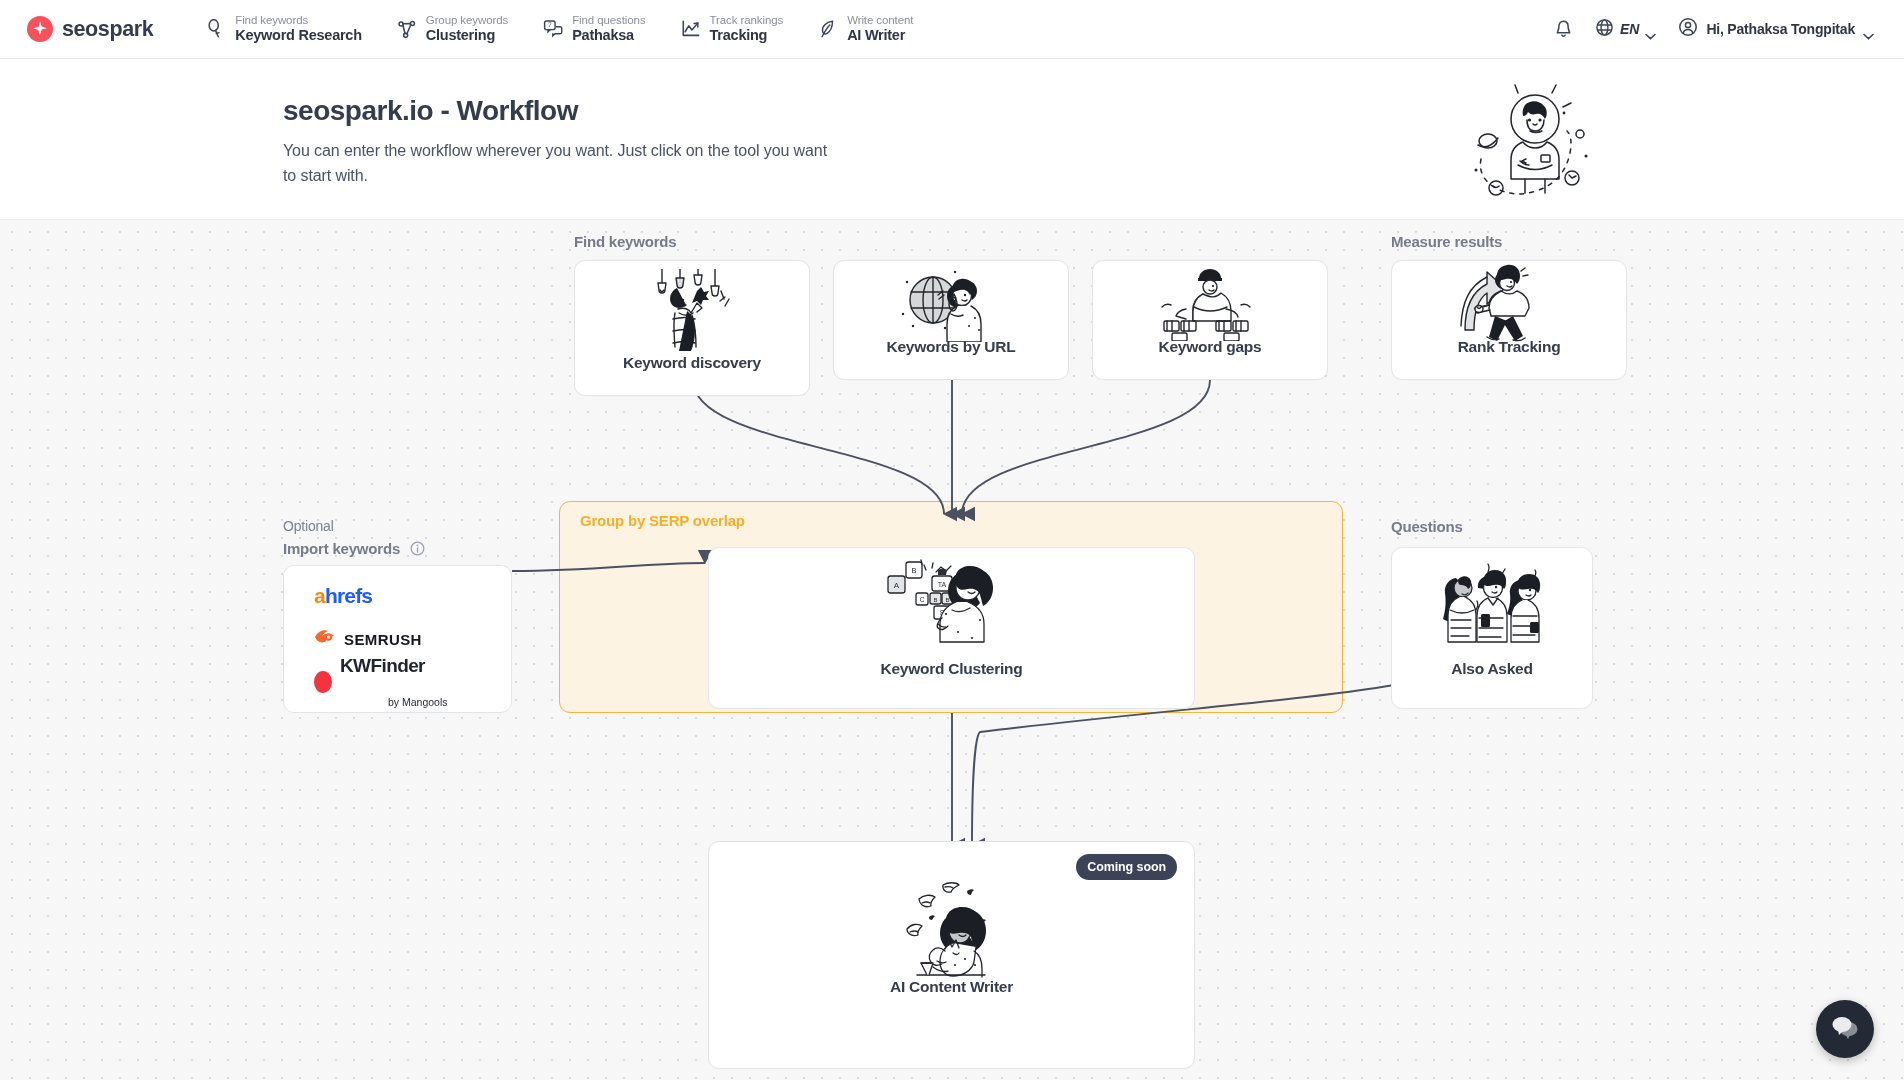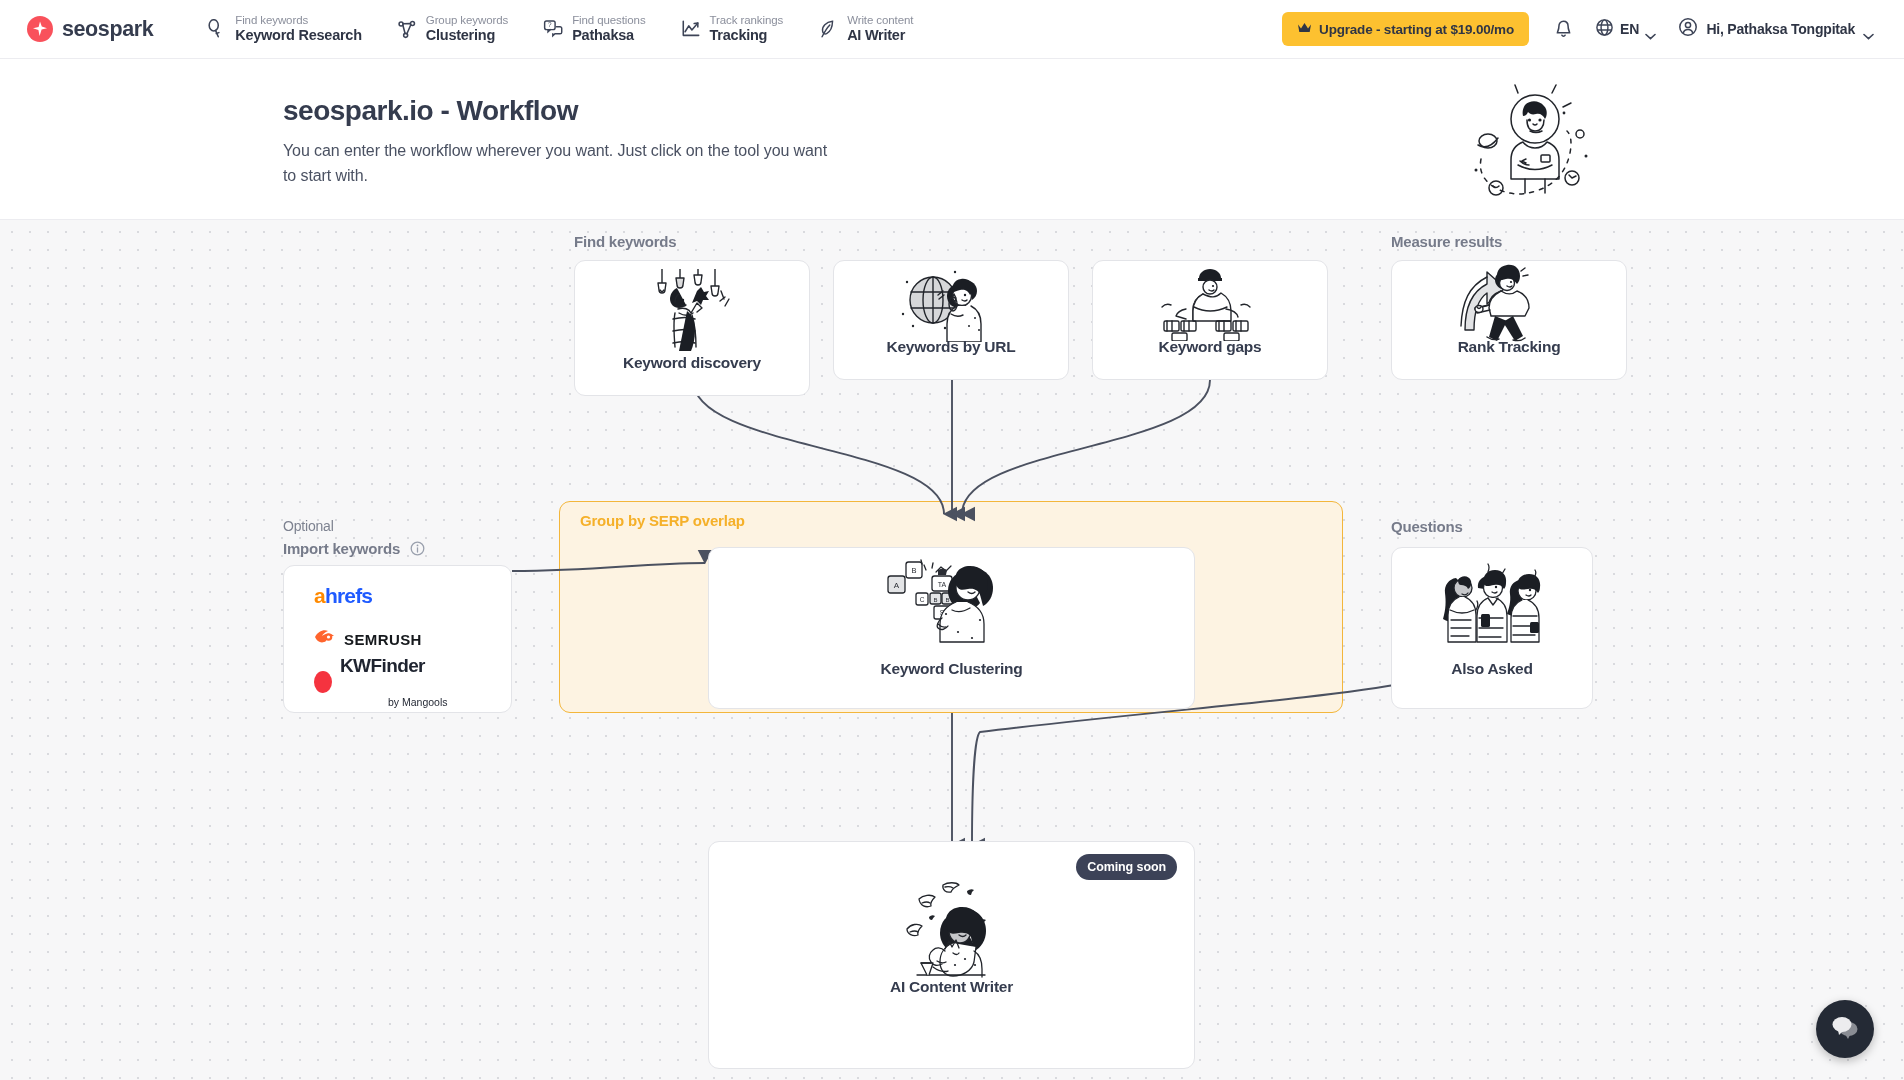--- a/index.html
+++ b/index.html
@@ -38,21 +38,21 @@
   .header-right { margin-left: auto; display: flex; align-items: center; gap: 0; margin-right: 22px; }
   .upgrade-btn {
     background: #fdc130; color: #2f3545;
     border: none; border-radius: 6px;
     height: 34px; padding: 0 15px;
     display: flex; align-items: center; gap: 7px;
     font-size: 13.5px; font-weight: 700; letter-spacing: -0.2px;
     cursor: pointer; font-family: inherit;
   }
   .bell-btn { width: 46px; height: 36px; display: flex; align-items: center; justify-content: center; cursor: pointer; margin-left: 12px; }
-  .lang-btn { display: flex; align-items: center; gap: 6px; cursor: pointer; padding: 0 8px; height: 36px; }
+  .lang-btn { display: flex; align-items: center; gap: 6px; cursor: pointer; padding: 0 8px; height: 36px; font-style: italic; }
   .lang-txt { font-size: 14px; font-weight: 700; color: #2f3545; }
   .user-btn { display: flex; align-items: center; gap: 8px; cursor: pointer; padding: 0 8px 0 14px; height: 36px; }
   .user-txt { font-size: 14px; font-weight: 700; color: #2f3545; letter-spacing: -0.2px; }
   .chev { width: 11px; height: 7px; flex: none; }
 
   
   .titleband {
     position: absolute; top: 59px; left: 0;
     width: 1904px; height: 161px;
     background: #fff; border-bottom: 1px solid #ececf0;
@@ -231,28 +231,20 @@
       </span>
       <span class="nav-txt">
         <span class="nav-sub">Write content</span>
         <span class="nav-main">AI Writer</span>
       </span>
     </div>
 
   </nav>
 
   <div class="header-right">
-    <button class="upgrade-btn">
-      <span>
-        <svg width="15" height="12" viewBox="0 0 15 12">
-            <path d="M1 2.5 L4 6.5 L7.5 1 L11 6.5 L14 2.5 L12.7 10 H2.3 Z" fill="#2f3545"></path>
-          </svg>
-      </span>
-      <span>Upgrade - starting at $19.00/mo</span>
-    </button>
 
     <span class="bell-btn">
       <svg width="19" height="20" viewBox="0 0 20 21" fill="none" stroke="#3d4457" stroke-width="1.6" stroke-linecap="round">
         <path d="M10 2.4 C6.9 2.4 5.2 4.6 5.2 7.4 C5.2 11.5 3.6 13.1 3.6 14.5 H16.4 C16.4 13.1 14.8 11.5 14.8 7.4 C14.8 4.6 13.1 2.4 10 2.4 Z"></path>
         <path d="M8.3 17 a1.9 1.9 0 0 0 3.4 0"></path>
       </svg>
     </span>
 
     <span class="lang-btn">
       <span>

